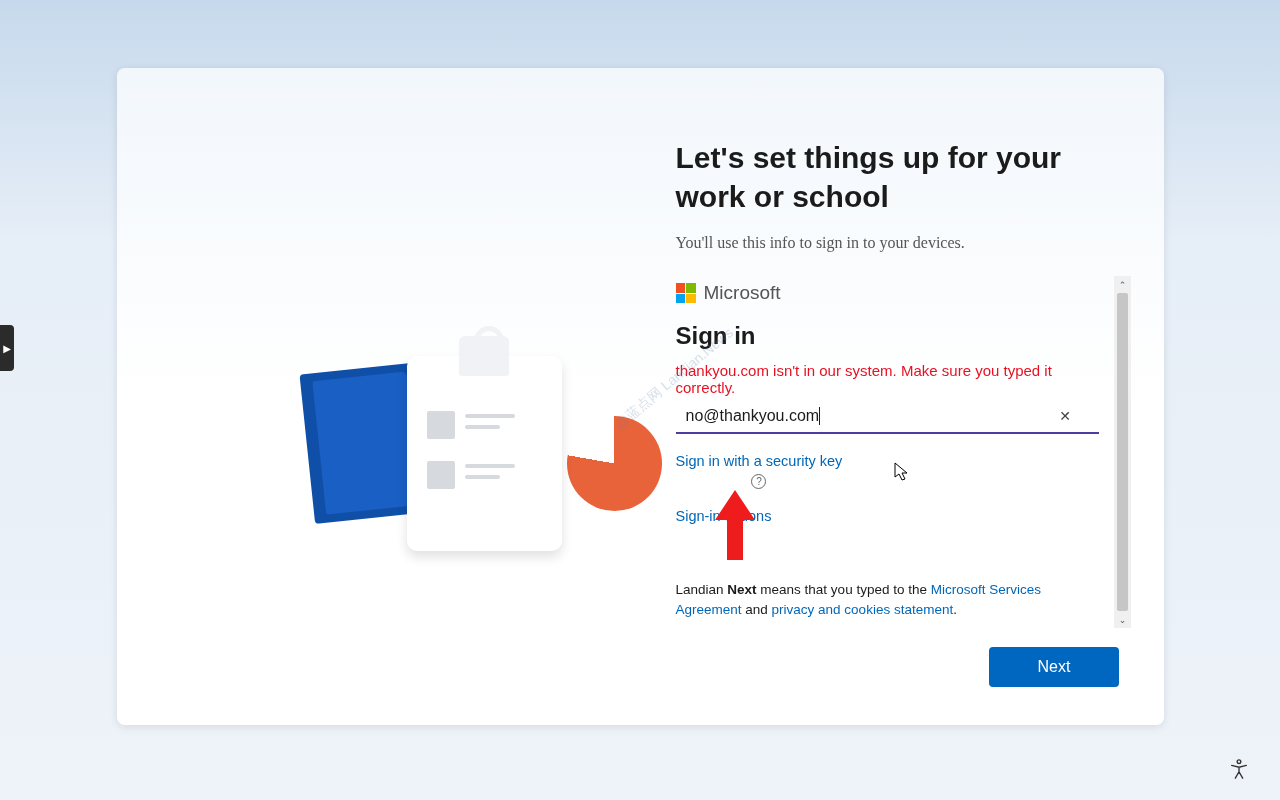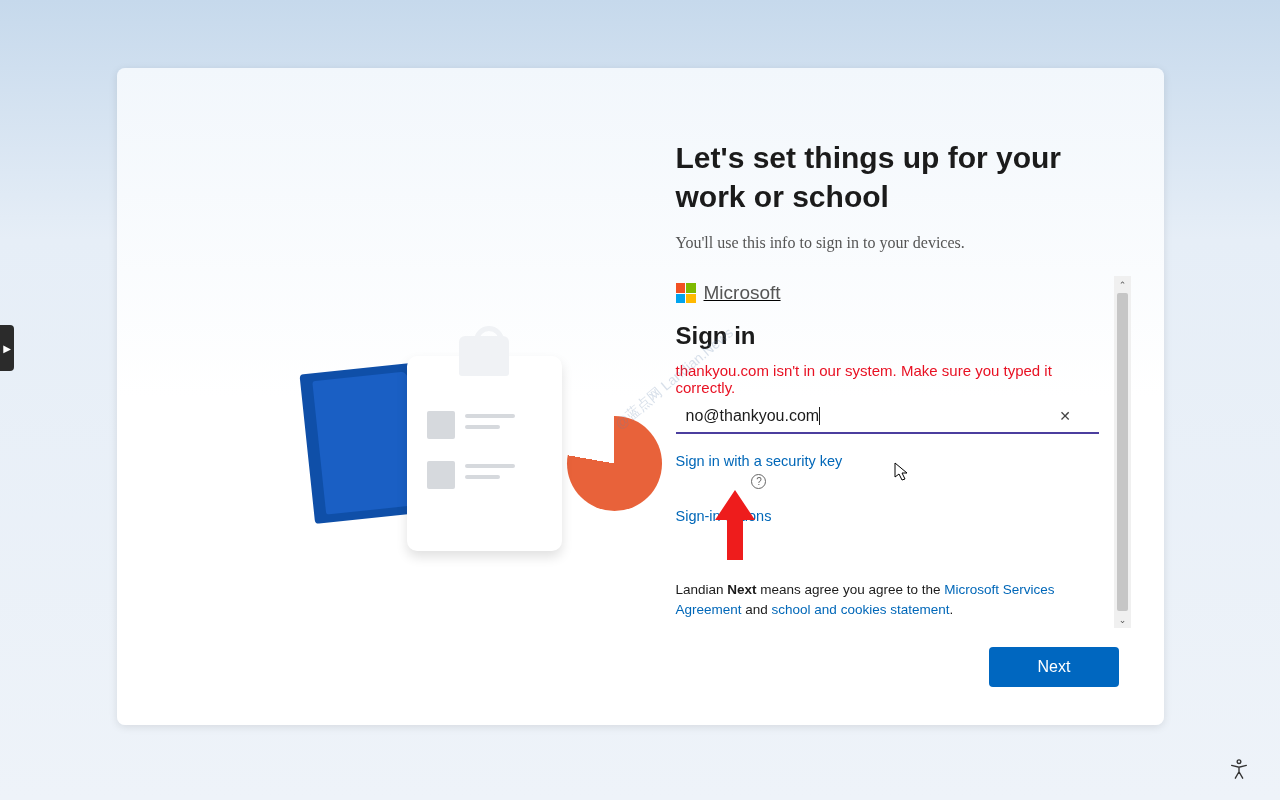--- a/index.html
+++ b/index.html
@@ -162,21 +162,20 @@
       width: 11px;
       height: 318px;
       background: #c6c6c6;
       border-radius: 2px;
     }
     .ms-header {
       display: flex;
       align-items: center;
       gap: 8px;
       margin-bottom: 18px;
-      text-decoration: underline;
     }
     .ms-logo {
       width: 20px;
       height: 20px;
       display: grid;
       grid-template-columns: 1fr 1fr;
       grid-template-rows: 1fr 1fr;
       gap: 1px;
     }
     .ms-logo div:nth-child(1){background:#f25022}
@@ -392,21 +391,21 @@
 
       <svg class="red-arrow" width="40" height="70">
         <polygon points="20,0 40,30 28,30 28,70 12,70 12,30 0,30" fill="#ee1c1c"></polygon>
       </svg>
 
       <svg class="cursor-arrow" width="16" height="20">
         <path d="M1 1 L1 15 L5 12 L8 18 L11 17 L8 11 L13 11 Z" fill="#fff" stroke="#000" stroke-width="1"></path>
       </svg>
 
       <div class="legal">
-        <span>Landian </span><b>Next</b><span> means agree you agree to the </span><span class="link-inline">Microsoft Services Agreement</span><span> and </span><span class="link-inline">school and cookies statement</span><span>.</span>
+        <span>Landian </span><b>Next</b><span> means that you typed to the </span><span class="link-inline">Microsoft Services Agreement</span><span> and </span><span class="link-inline">privacy and cookies statement</span><span>.</span>
       </div>
     </div>
 
     <button class="next-btn">Next</button>
   </div>
 </div>
 
 <div class="watermark">@蓝点网 Landian.News</div>
 
 <svg class="accessibility-icon" viewBox="0 0 24 24">

